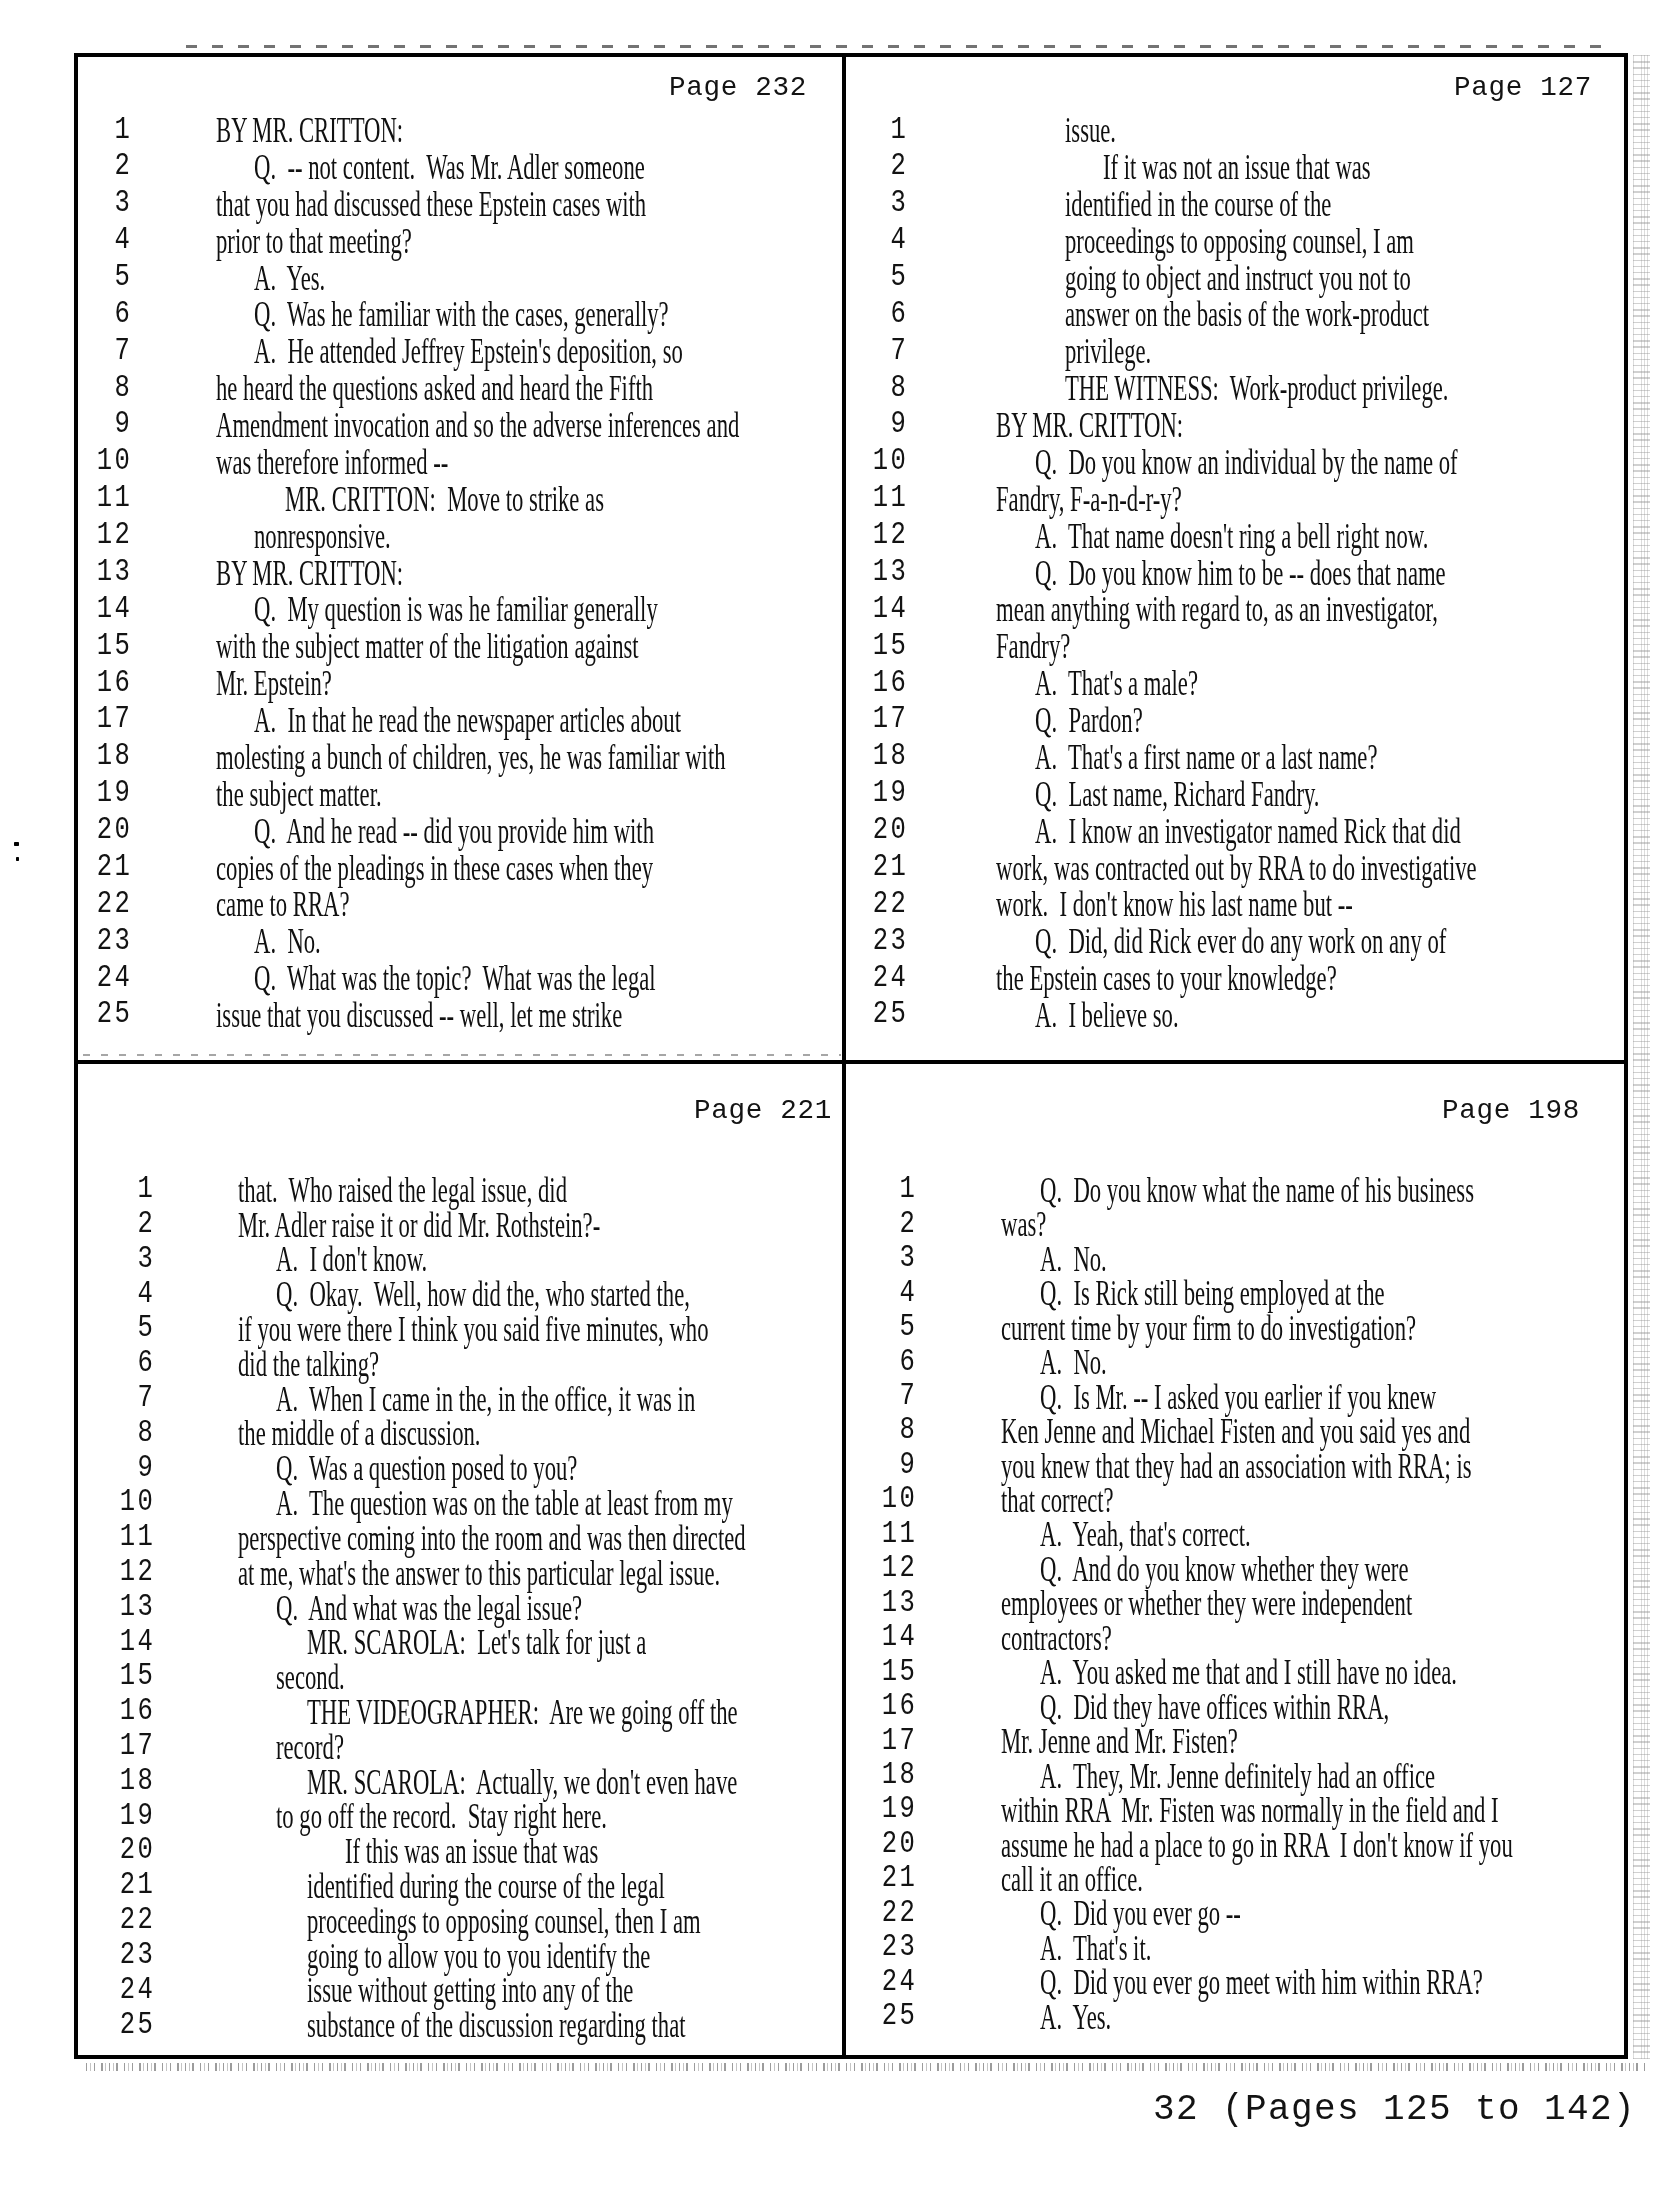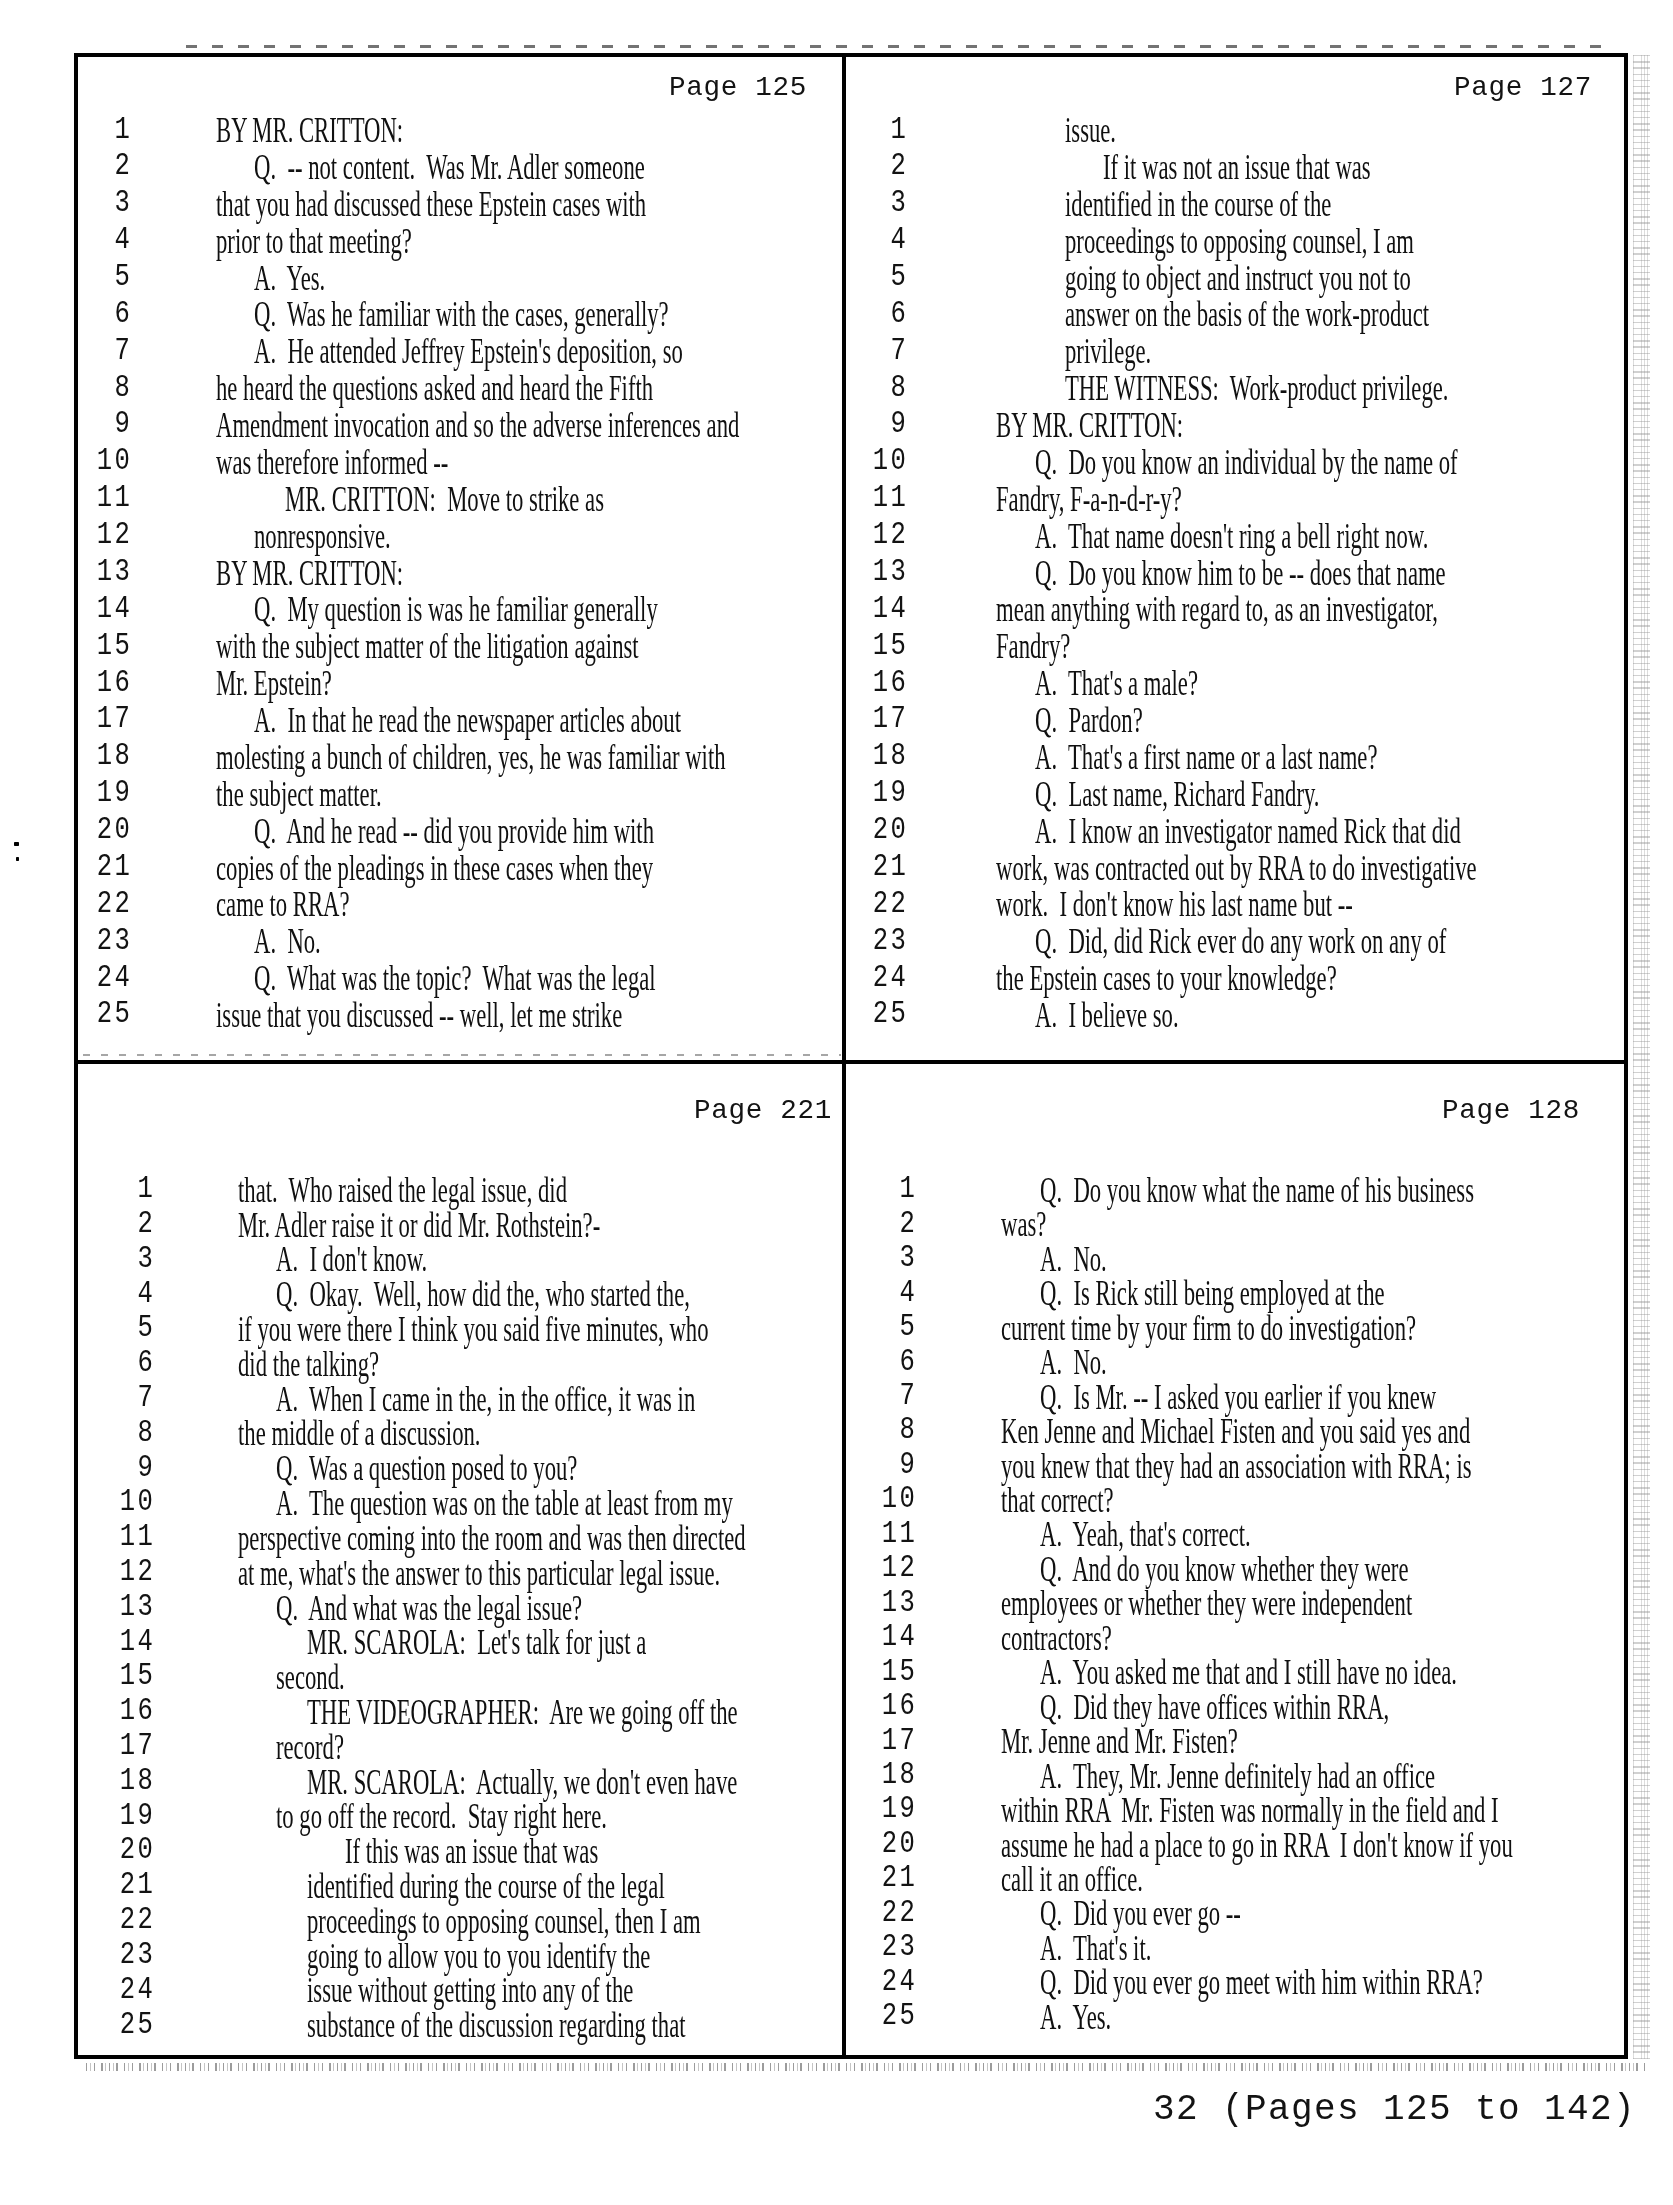--- a/index.html
+++ b/index.html
@@ -48,21 +48,21 @@
 <div class="page-border"></div>
 <div class="divider-v"></div>
 <div class="divider-h"></div>
 <div class="dotted-mid"></div>
 <div class="noise-bottom"></div>
 <div class="noise-right"></div>
 <div class="edge-dot" style="left:13.8px;top:842px;"></div>
 <div class="edge-dot" style="left:16px;top:857px;width:3.4px;"></div>
 
 <div class="quadrant" style="left:78px;top:57px;width:763px;height:1003px;">
-  <div class="page-header" style="right:34px;top:16.5px;">Page 125</div>
+  <div class="page-header" style="right:34px;top:16.5px;">Page 232</div>
 <div class="ln-num" style="top: 57px; width: 54px;">1</div>
     <div class="ln-txt" style="top: 55px; left: 138px;">BY MR. CRITTON:</div>
     <div class="ln-num" style="top: 93px; width: 54px;">2</div>
     <div class="ln-txt" style="top: 92px; left: 176px;">Q.  -- not content.  Was Mr. Adler someone</div>
     <div class="ln-num" style="top: 130px; width: 54px;">3</div>
     <div class="ln-txt" style="top: 129px; left: 138px;">that you had discussed these Epstein cases with</div>
     <div class="ln-num" style="top: 167px; width: 54px;">4</div>
     <div class="ln-txt" style="top: 166px; left: 138px;">prior to that meeting?</div>
     <div class="ln-num" style="top: 204px; width: 54px;">5</div>
     <div class="ln-txt" style="top: 203px; left: 176px;">A.  Yes.</div>
@@ -210,21 +210,21 @@
     <div class="ln-txt" style="top: 840px; left: 229px;">proceedings to opposing counsel, then I am</div>
     <div class="ln-num" style="top: 876px; width: 77px;">23</div>
     <div class="ln-txt" style="top: 875px; left: 229px;">going to allow you to you identify the</div>
     <div class="ln-num" style="top: 911px; width: 77px;">24</div>
     <div class="ln-txt" style="top: 909px; left: 229px;">issue without getting into any of the</div>
     <div class="ln-num" style="top: 946px; width: 77px;">25</div>
     <div class="ln-txt" style="top: 944px; left: 229px;">substance of the discussion regarding that</div>
   </div>
 
 <div class="quadrant" style="left:850px;top:1063px;width:779px;height:996px;">
-  <div class="page-header" style="right:49px;top:34px;">Page 128</div>
+  <div class="page-header" style="right:49px;top:34px;">Page 198</div>
 <div class="ln-num" style="top: 110px; width: 67px;">1</div>
     <div class="ln-txt" style="top: 109px; left: 190px;">Q.  Do you know what the name of his business</div>
     <div class="ln-num" style="top: 145px; width: 67px;">2</div>
     <div class="ln-txt" style="top: 143px; left: 151px;">was?</div>
     <div class="ln-num" style="top: 179px; width: 67px;">3</div>
     <div class="ln-txt" style="top: 178px; left: 190px;">A.  No.</div>
     <div class="ln-num" style="top: 214px; width: 67px;">4</div>
     <div class="ln-txt" style="top: 212px; left: 190px;">Q.  Is Rick still being employed at the</div>
     <div class="ln-num" style="top: 248px; width: 67px;">5</div>
     <div class="ln-txt" style="top: 247px; left: 151px;">current time by your firm to do investigation?</div>

